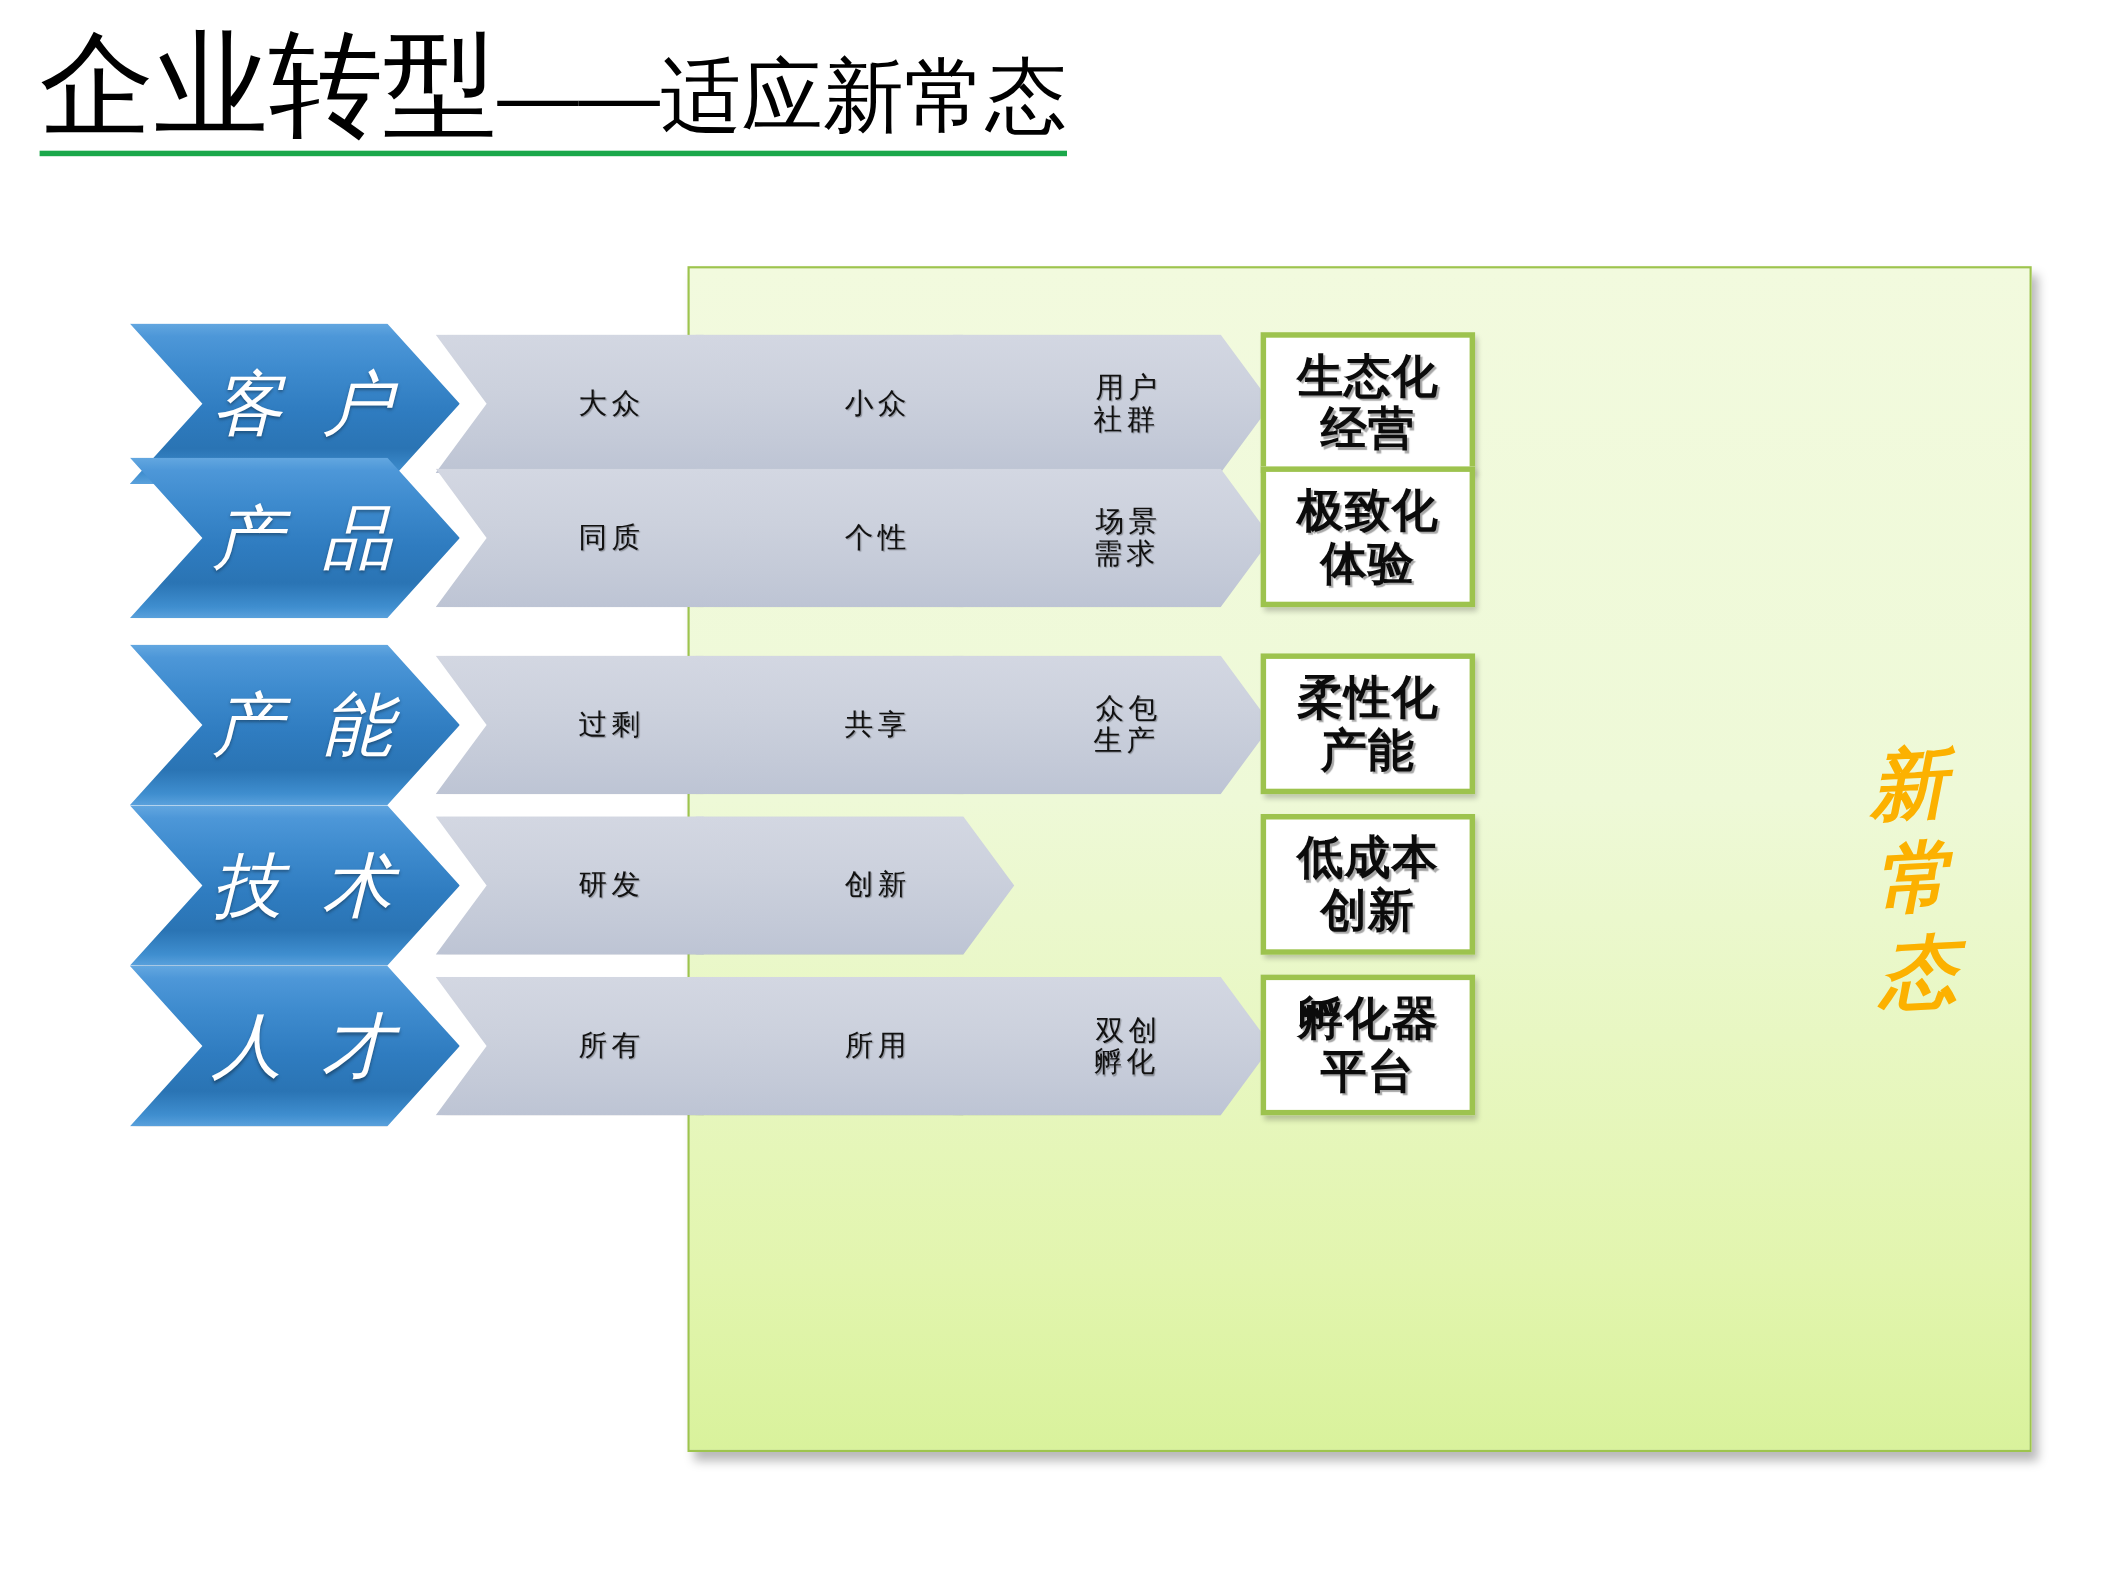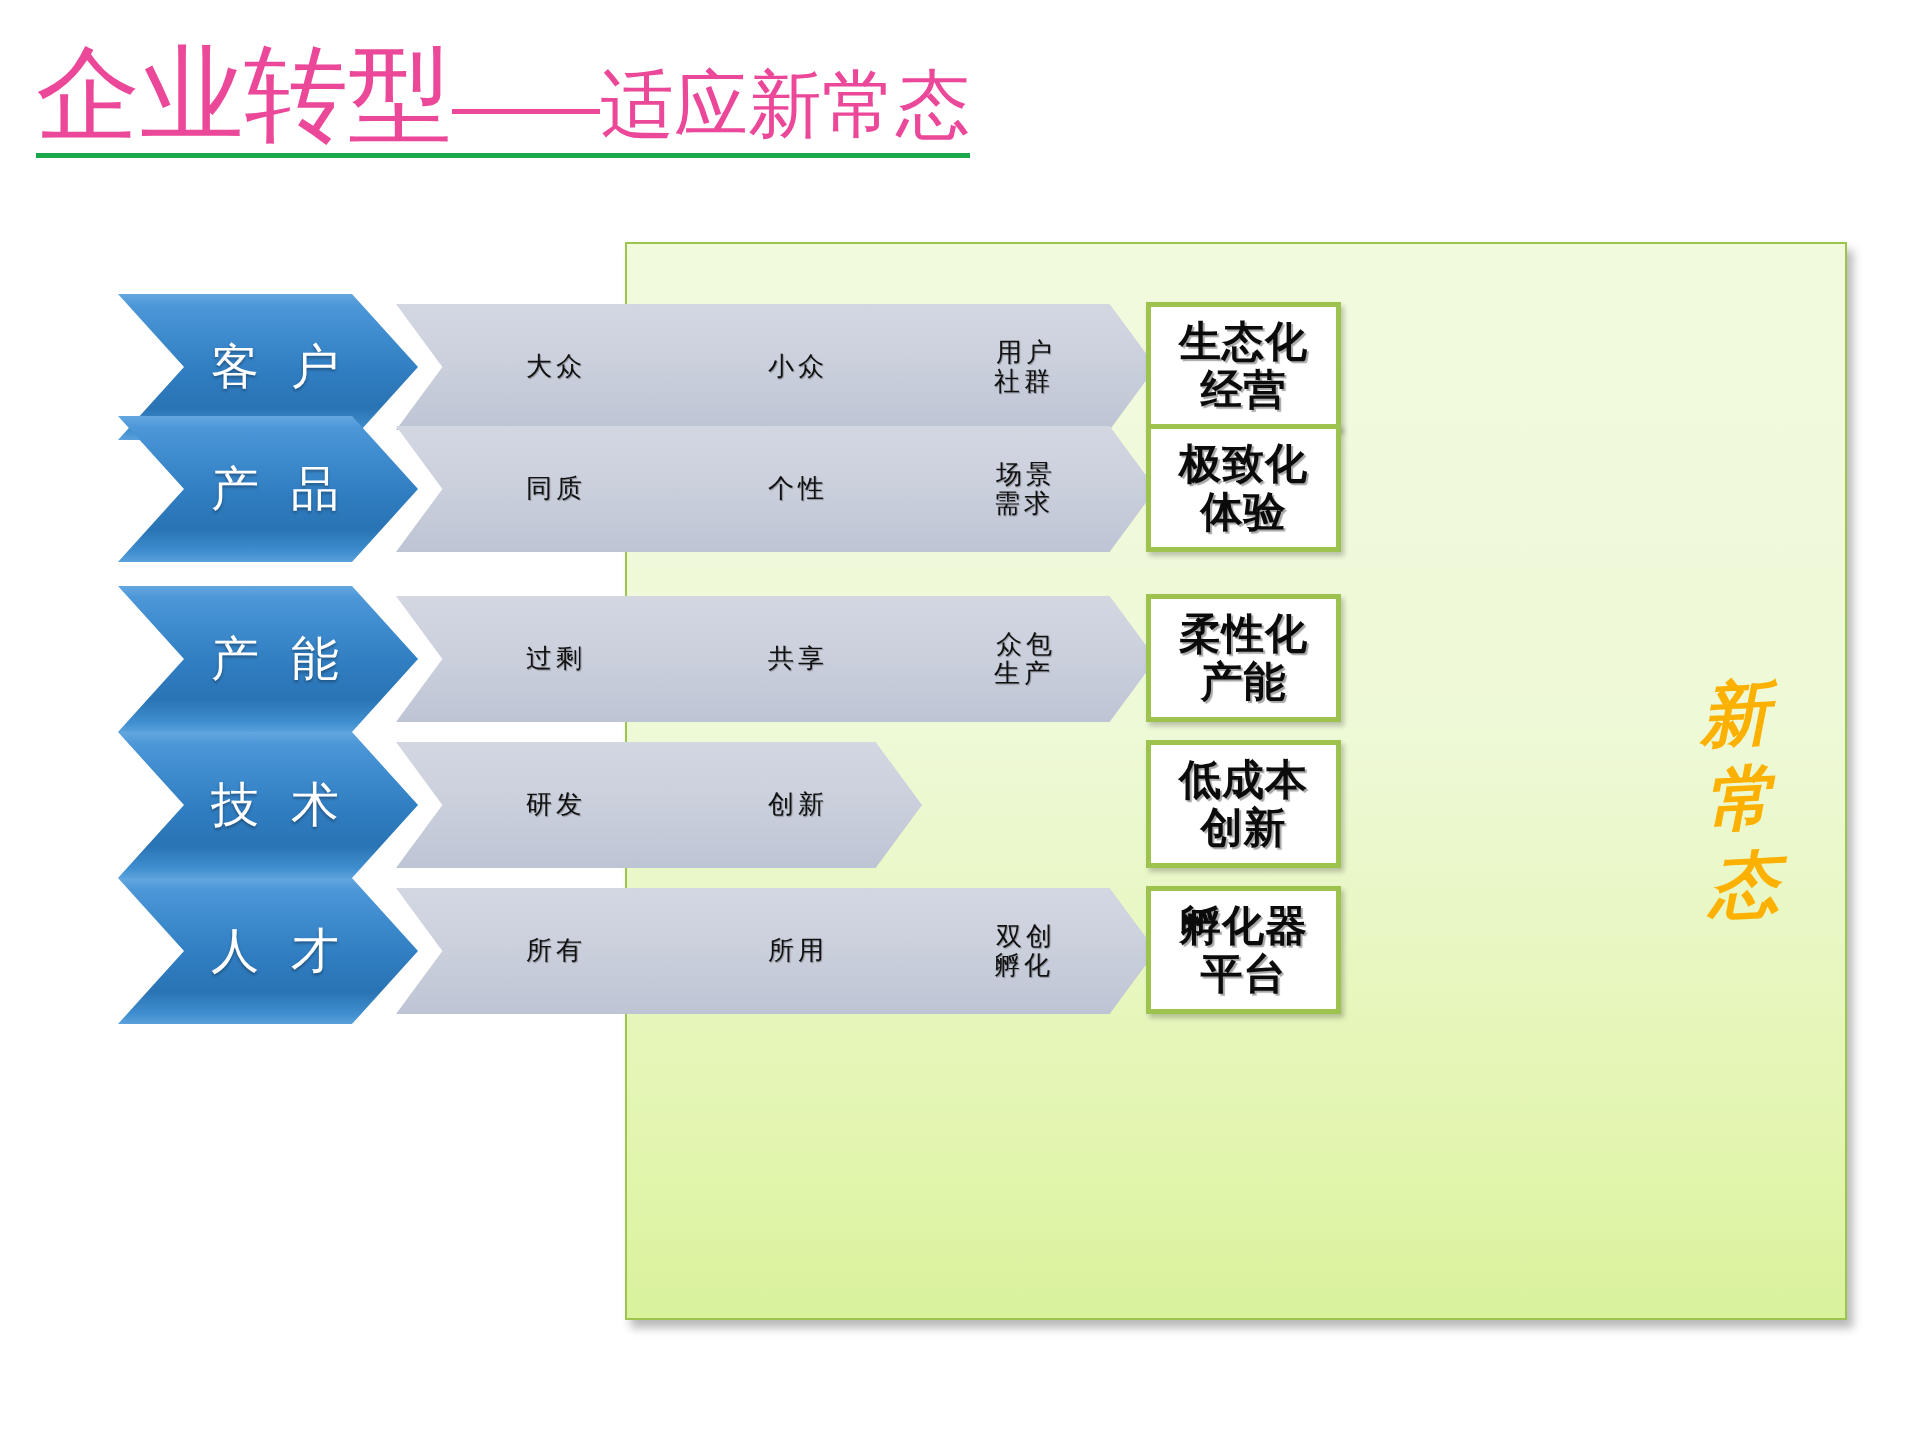--- a/index.html
+++ b/index.html
@@ -7,23 +7,23 @@
     width:1919px;height:1439px;
     background:#ffffff;
     font-family:"Liberation Serif", serif;
     overflow:hidden;
     position:relative;
   }
 
   
   #title{
     position:absolute;
-    left:36px; top:40px;
+    left:36px; top:24px;
     white-space:nowrap;
-    color:#ec4899;
+    color:#000000;
     border-bottom:5px solid #1aa84a;
     padding-bottom:4px;
     line-height:1.05;
   }
   #title .big{
     font-size:104px;
     font-family:"Liberation Sans", sans-serif;
     font-weight:400;
     letter-spacing:0px;
   }
@@ -60,26 +60,27 @@
         #63a7e0 0%, #4d97d8 8%,
         #3f8ccf 26%, #2f7cc0 55%,
         #2a74b4 78%, #3f8ecf 93%, #5aa1dc 100%);
     -webkit-clip-path:polygon(0 0, 78% 0, 100% 50%, 78% 100%, 0 100%, 22% 50%);
     clip-path:polygon(0 0, 78% 0, 100% 50%, 78% 100%, 0 100%, 22% 50%);
     filter:drop-shadow(5px 6px 5px rgba(0,0,0,.45));
     display:flex;align-items:center;justify-content:center;
   }
   .blue-chev .lbl{
     color:#ffffff;
-    font-size:48px;
+    font-size:64px;
     letter-spacing:10px;
     text-indent:10px;
     font-family:"Liberation Serif", serif;
     margin-left:14px;
     text-shadow:0 2px 3px rgba(0,0,0,.35);
+    font-style:italic;
   }
 
   
   .grey-chev{
     position:absolute; top:10px;
     height:126px;
     background:linear-gradient(to bottom,#d3d7e2 0%, #ccd1dd 40%, #c4cad8 75%, #bdc4d4 100%);
     filter:drop-shadow(5px 6px 5px rgba(0,0,0,.30));
     display:flex;align-items:center;justify-content:center;
     text-align:center;

